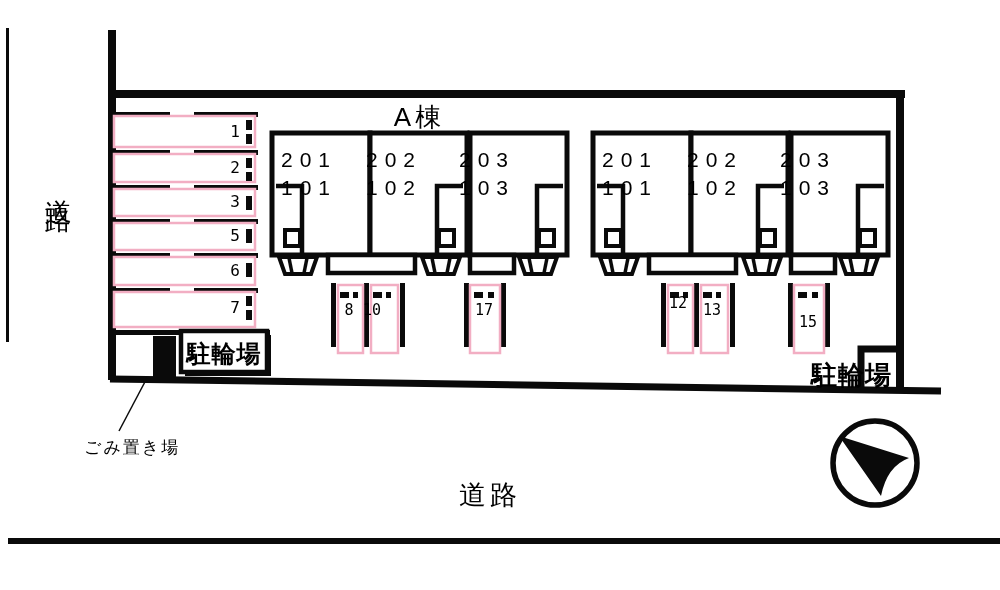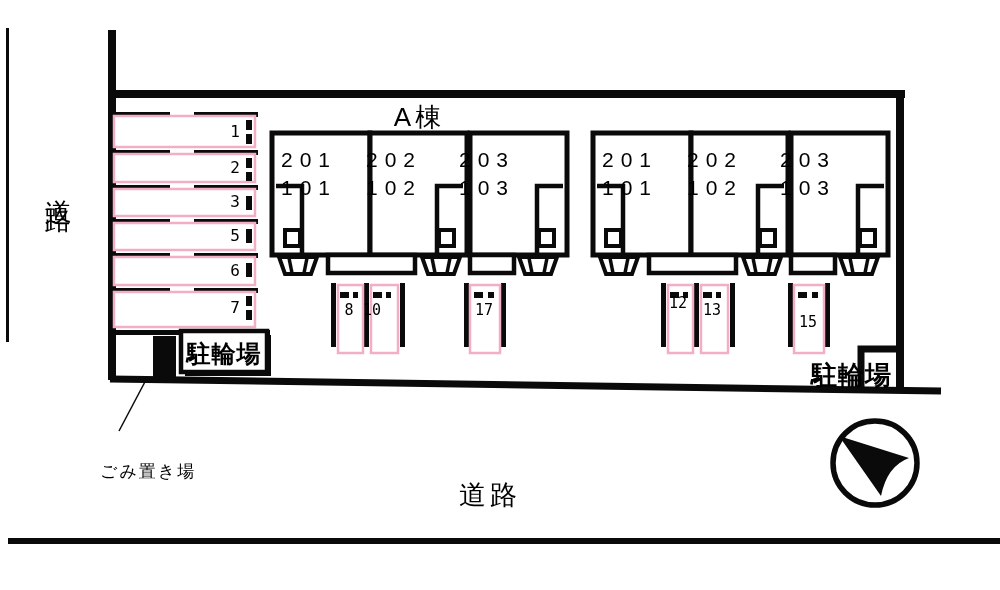--- a/index.html
+++ b/index.html
@@ -187,15 +187,15 @@
 
   <div class="lbl stall-num" style="left:334px;top:301px;">8</div>
   <div class="lbl stall-num" style="left:357px;top:301px;">10</div>
   <div class="lbl stall-num" style="left:469px;top:301px;">17</div>
   <div class="lbl stall-num" style="left:663px;top:294px;">12</div>
   <div class="lbl stall-num" style="left:697px;top:301px;">13</div>
   <div class="lbl stall-num" style="left:793px;top:301px;margin-top:12px;">15</div>
 
   <div class="lbl bike bike-left" style="left:181px;top:338px;">駐輪場</div>
   <div class="lbl bike bike-right" style="left:804px;top:358px;">駐輪場</div>
-  <div class="lbl garbage" style="left:100px;top:436px;margin-top:24px;">ごみ置き場</div>
+  <div class="lbl garbage" style="left:84px;top:436px;">ごみ置き場</div>
 
 </div>
 
 </body></html>

